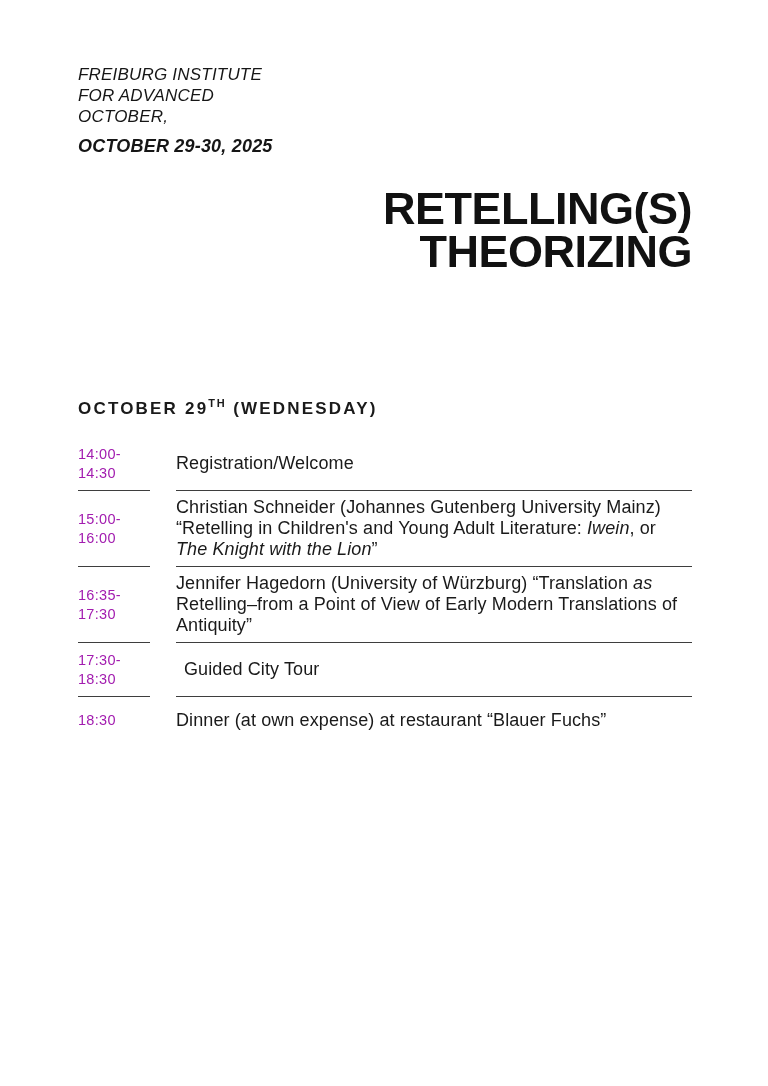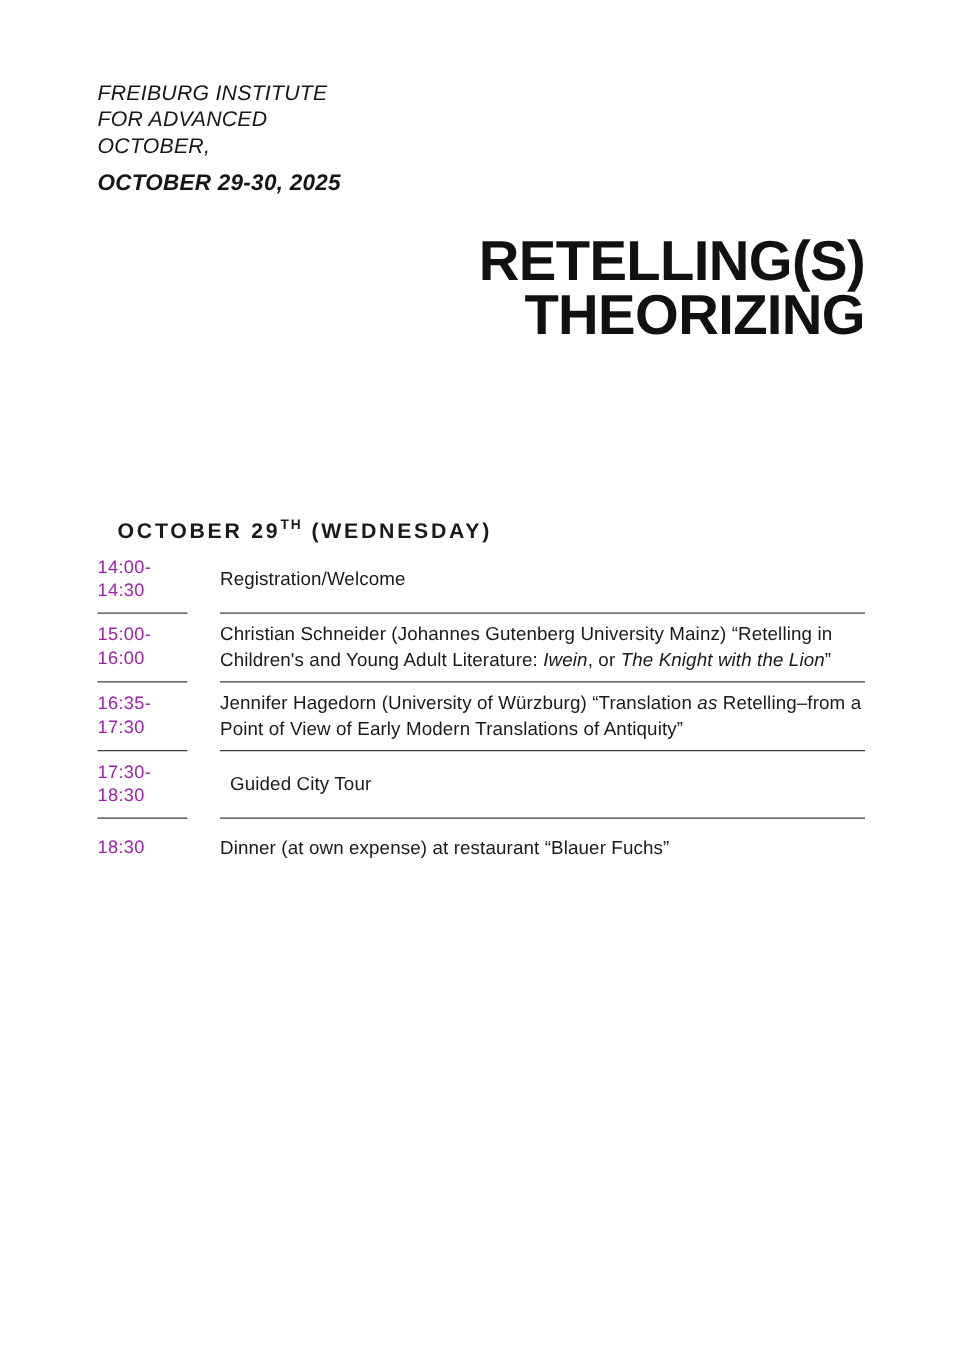--- a/index.html
+++ b/index.html
@@ -50,21 +50,21 @@
     font-weight: 700;
     letter-spacing: -0.5px;
     color: #111111;
   }
 
   
   .day-heading {
     position: absolute;
     left: 78px;
     top: 399px;
-    margin: 16px;
+    margin: 0;
     font-size: 17px;
     font-weight: 700;
     letter-spacing: 2.2px;
     color: #1a1a1a;
   }
   .day-heading sup {
     font-size: 11px;
     letter-spacing: 1.6px;
     vertical-align: super;
     line-height: 0;
@@ -94,21 +94,21 @@
     border-bottom: none;
     min-height: 46px;
   }
   .time-text {
     font-size: 14.5px;
     line-height: 19px;
     letter-spacing: 0.3px;
     color: #a21caf;
   }
   .desc-text {
-    font-size: 15px;
+    font-size: 18px;
     line-height: 21px;
     letter-spacing: 0.1px;
     color: #1a1a1a;
   }
   .row.indent .desc-text {
     padding-left: 8px;
   }
   .desc-text i {
     font-style: italic;
     margin-top: 31px;

